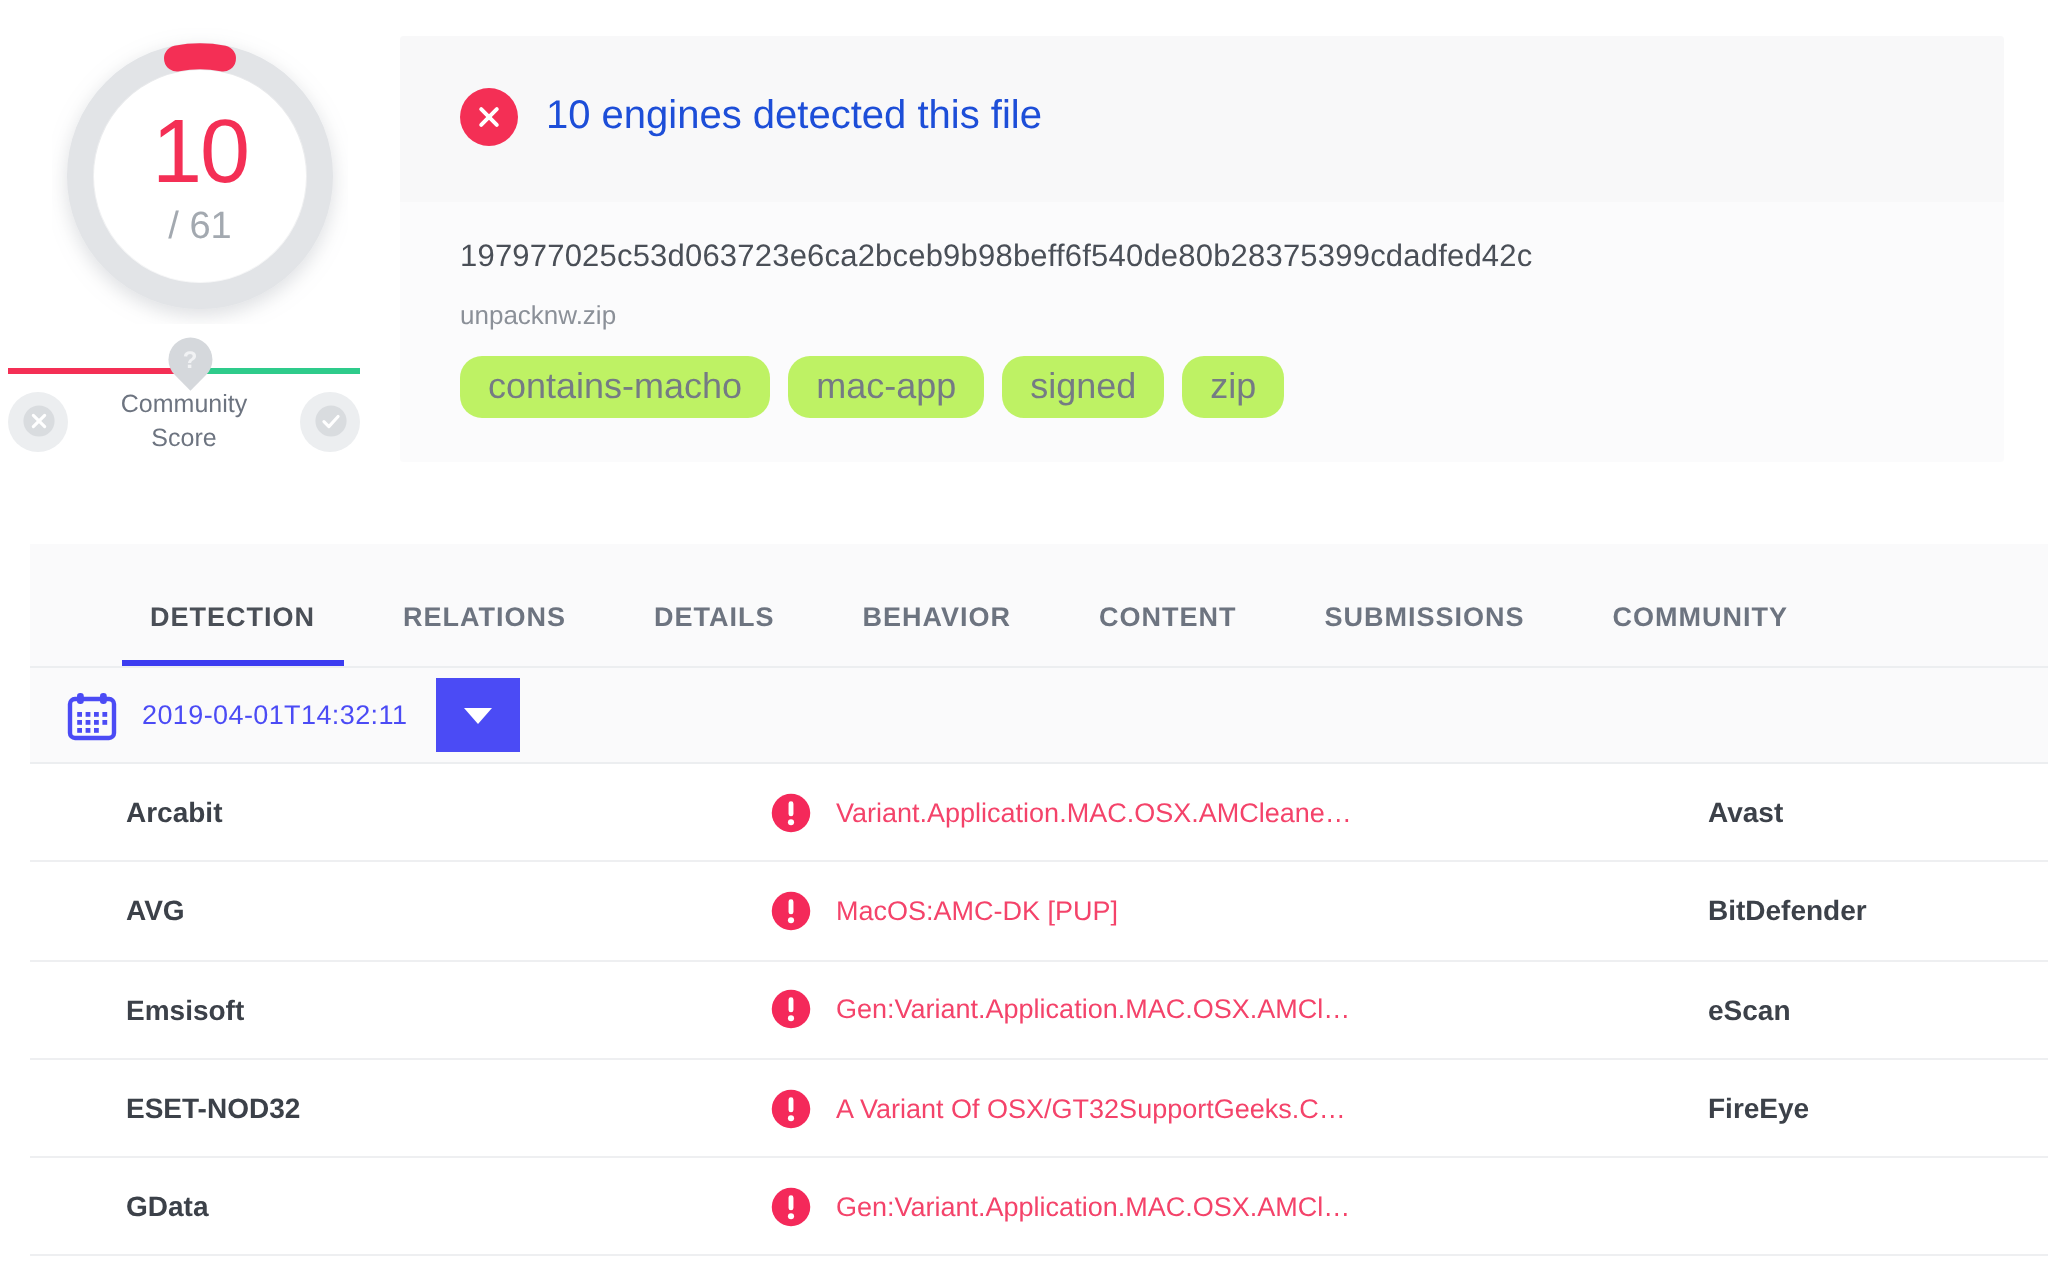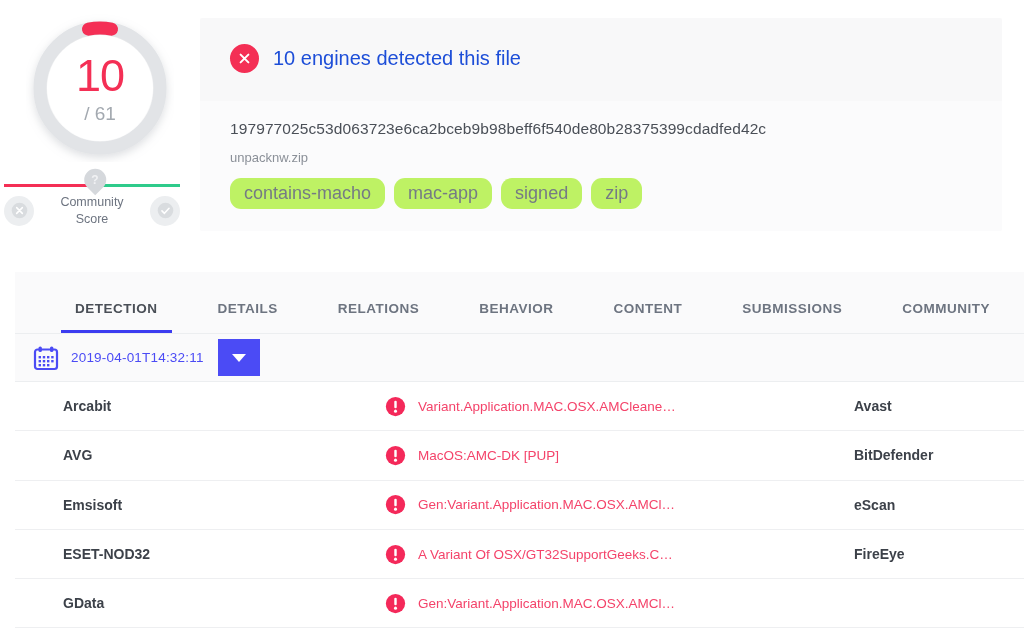--- a/index.html
+++ b/index.html
@@ -199,21 +199,21 @@
     bottom: 0;
     background: #ffffff;
   }
 
   .tabbar {
     display: flex;
     align-items: flex-end;
     height: 62px;
     background: #fafafb;
     padding-left: 38px;
-    gap: 16px;
+    gap: 0;
     border-bottom: 1px solid #eceef0;
   }
 
   .tab {
     font-size: 13.5px;
     font-weight: bold;
     letter-spacing: 0.5px;
     color: #6d7480;
     padding: 0 22px 17px 22px;
     position: relative;
@@ -387,22 +387,22 @@
         <span class="tag">zip</span>
       </div>
     </div>
   </div>
 </div>
 
 <div class="panel">
 
   <div class="tabbar">
     <div class="tab active">DETECTION</div>
+    <div class="tab">RELATIONS</div>
     <div class="tab">DETAILS</div>
-    <div class="tab">RELATIONS</div>
     <div class="tab">BEHAVIOR</div>
     <div class="tab">CONTENT</div>
     <div class="tab">SUBMISSIONS</div>
     <div class="tab">COMMUNITY</div>
   </div>
 
   <div class="daterow">
     <div class="cal-icon">
       <svg width="26" height="26" viewBox="0 0 26 26">
         <rect x="2" y="4.5" width="22" height="19.5" rx="2.5" fill="none" stroke="#4b4bf5" stroke-width="2.2"></rect>

